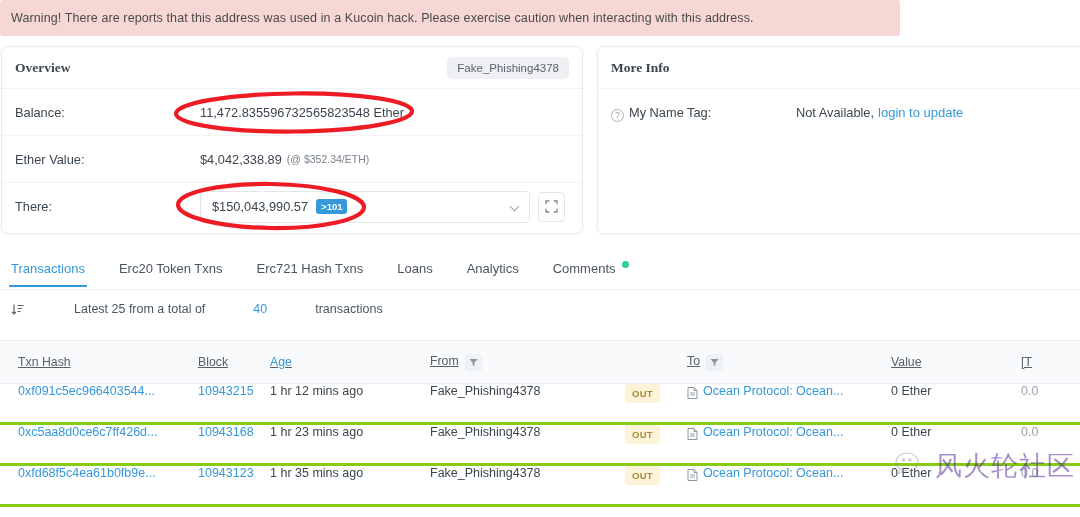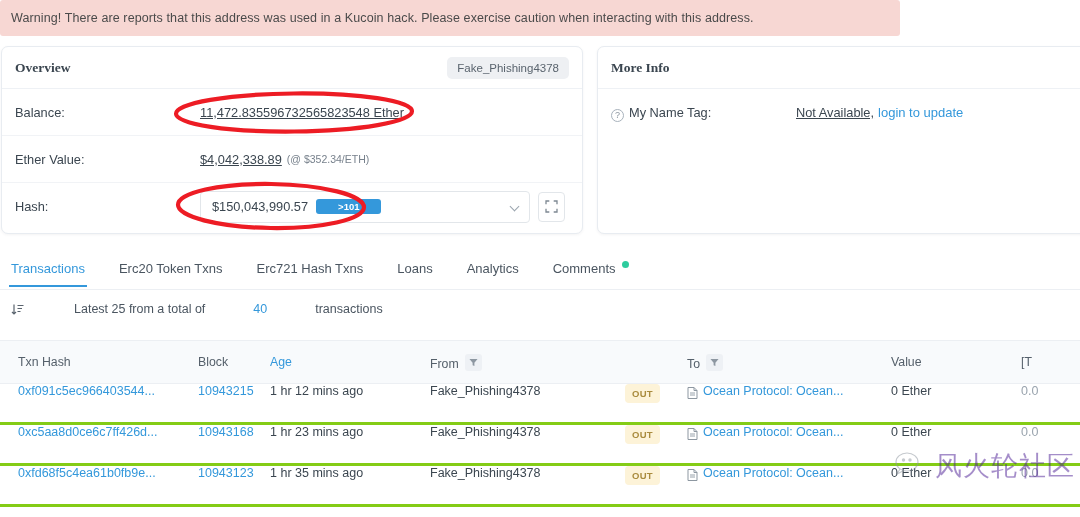--- a/index.html
+++ b/index.html
@@ -57,21 +57,21 @@
   }
 
   .row{
     display:flex; align-items:center;
     min-height:47px;
     padding:0 13px;
     border-bottom:1px solid #f1f3f6;
   }
   .row:last-child{ border-bottom:none; }
   .row .lbl{ width:185px; flex:0 0 185px; font-size:12.8px; color:#3b4650; }
-  .row .val{ font-size:12.8px; color:#3b4650;text-decoration:underline; }
+  .row .val{ font-size:12.8px; color:#3b4650; }
 
   .eth-small{ font-size:10.5px; color:#77818c; }
   .lnk{ color:#3498db; text-decoration:none; cursor:pointer; }
 
   
   .qmark{
     display:inline-flex; align-items:center; justify-content:center;
     width:13px; height:13px; border:1px solid #a8b2bc; border-radius:50%;
     font-size:9px; color:#8b959f; margin-right:5px; line-height:1;
     position:relative; top:1px;
@@ -83,21 +83,21 @@
     width:330px; height:32px;
     border:1px solid #e2e6ea; border-radius:4px;
     background:#fff;
     display:flex; align-items:center;
     padding:0 26px 0 11px;
     cursor:pointer;
   }
   .token-amount{ font-size:12.8px; color:#3b4650; }
   .token-count{
     background:#3498db; color:#fff; font-weight:bold;
-    font-size:9.5px; padding:2px 22px; border-radius:3px;
+    font-size:9.5px; padding:2px 5px; border-radius:3px;
     margin-left:8px;
   }
   .caret{
     position:absolute; right:11px; top:11px;
     width:7px; height:7px;
     border-right:1.4px solid #9aa4ae; border-bottom:1.4px solid #9aa4ae;
     transform:rotate(45deg);
   }
   .expand-btn{
     width:27px; height:30px; margin-left:8px;
@@ -158,21 +158,21 @@
   .c-value{ width:130px; flex:0 0 130px; }
   .c-fee{ width:60px; flex:0 0 60px; color:#9aa4ae; }
 
   .thead .c-hash{ padding-left:18px; }
   .th-link{ color:#3498db; }
   .filter-ico{
     display:inline-flex; align-items:center; justify-content:center;
     width:17px; height:17px; background:#eef1f5; border-radius:3px;
     margin-left:6px; vertical-align:middle; cursor:pointer;
   }
-  .hdr-cell{ display:flex; align-items:flex-end; }
+  .hdr-cell{ display:flex; align-items:flex-start;text-decoration:underline; }
 
   .badge-out{
     display:inline-block;
     background:#fdf3d8; color:#a98b3d;
     font-size:9.5px; font-weight:bold;
     padding:4px 7px; border-radius:4px;
     letter-spacing:.3px;
   }
   .doc-ico{ margin-right:5px; display:inline-flex; vertical-align:middle; position:relative; top:2px; }
   .to-cell{ display:flex; align-items:center; }
@@ -214,21 +214,21 @@
       <span class="val">11,472.835596732565823548 Ether</span>
     </div>
 
     <div class="row">
       <span class="lbl">Ether Value:</span>
       <span class="val">$4,042,338.89</span>
       <span class="eth-small" style="margin-left:5px;">(@ $352.34/ETH)</span>
     </div>
 
     <div class="row">
-      <span class="lbl">Hash:</span>
+      <span class="lbl">There:</span>
       <div class="token-select">
         <span class="token-amount">$150,043,990.57</span>
         <span class="token-count">&gt;101</span>
         <span class="caret"></span>
       </div>
       <div class="expand-btn">
         <svg width="13" height="13" viewBox="0 0 13 13" fill="none" stroke="#7d8892" stroke-width="1.3">
           <path d="M1 4.3V1h3.3M8.7 1H12v3.3M12 8.7V12H8.7M4.3 12H1V8.7"></path>
         </svg>
       </div>

